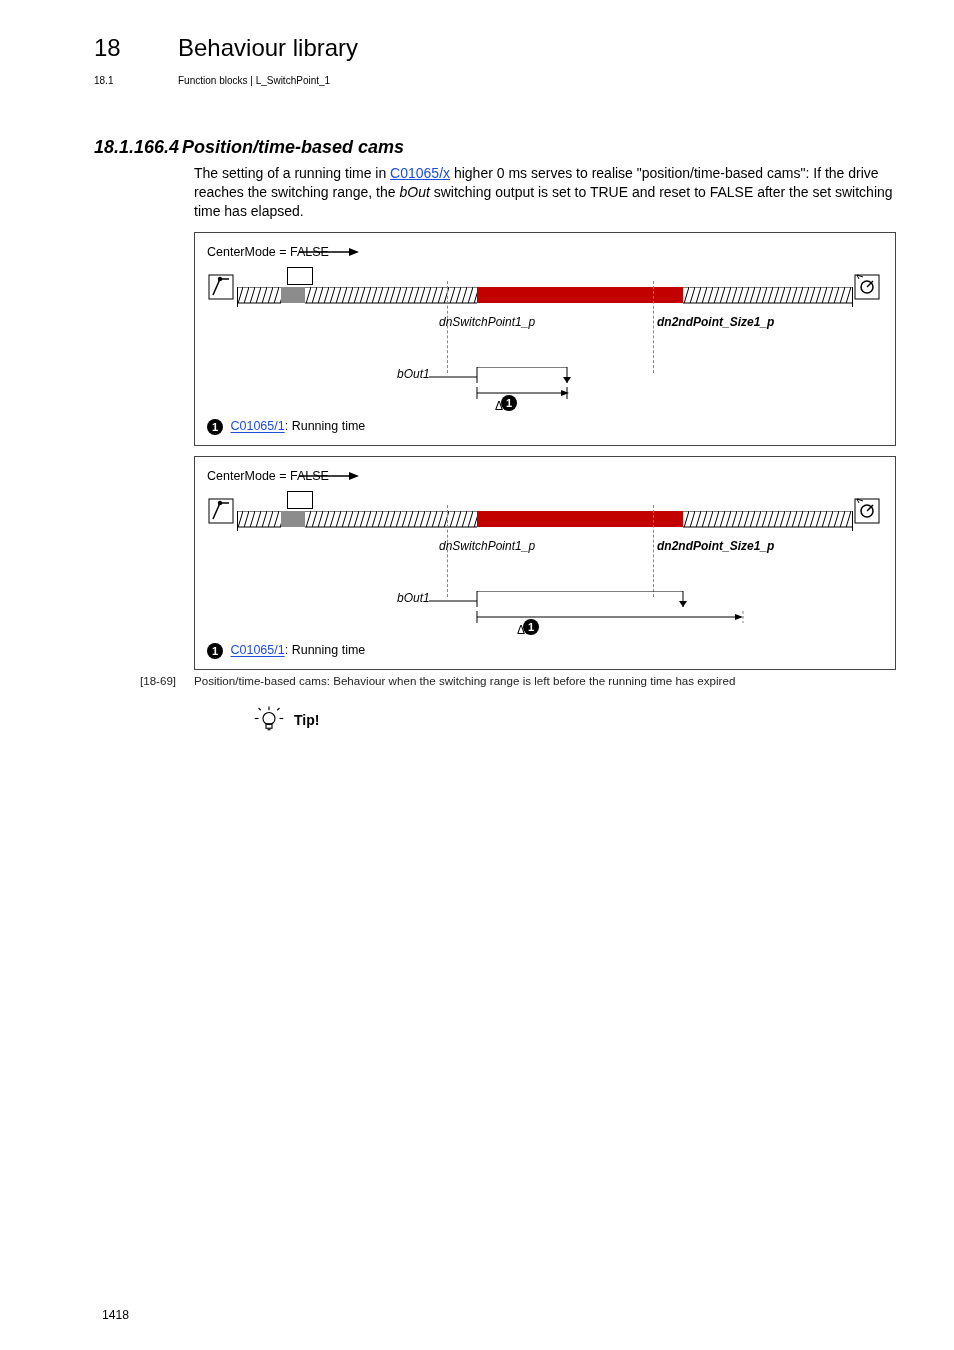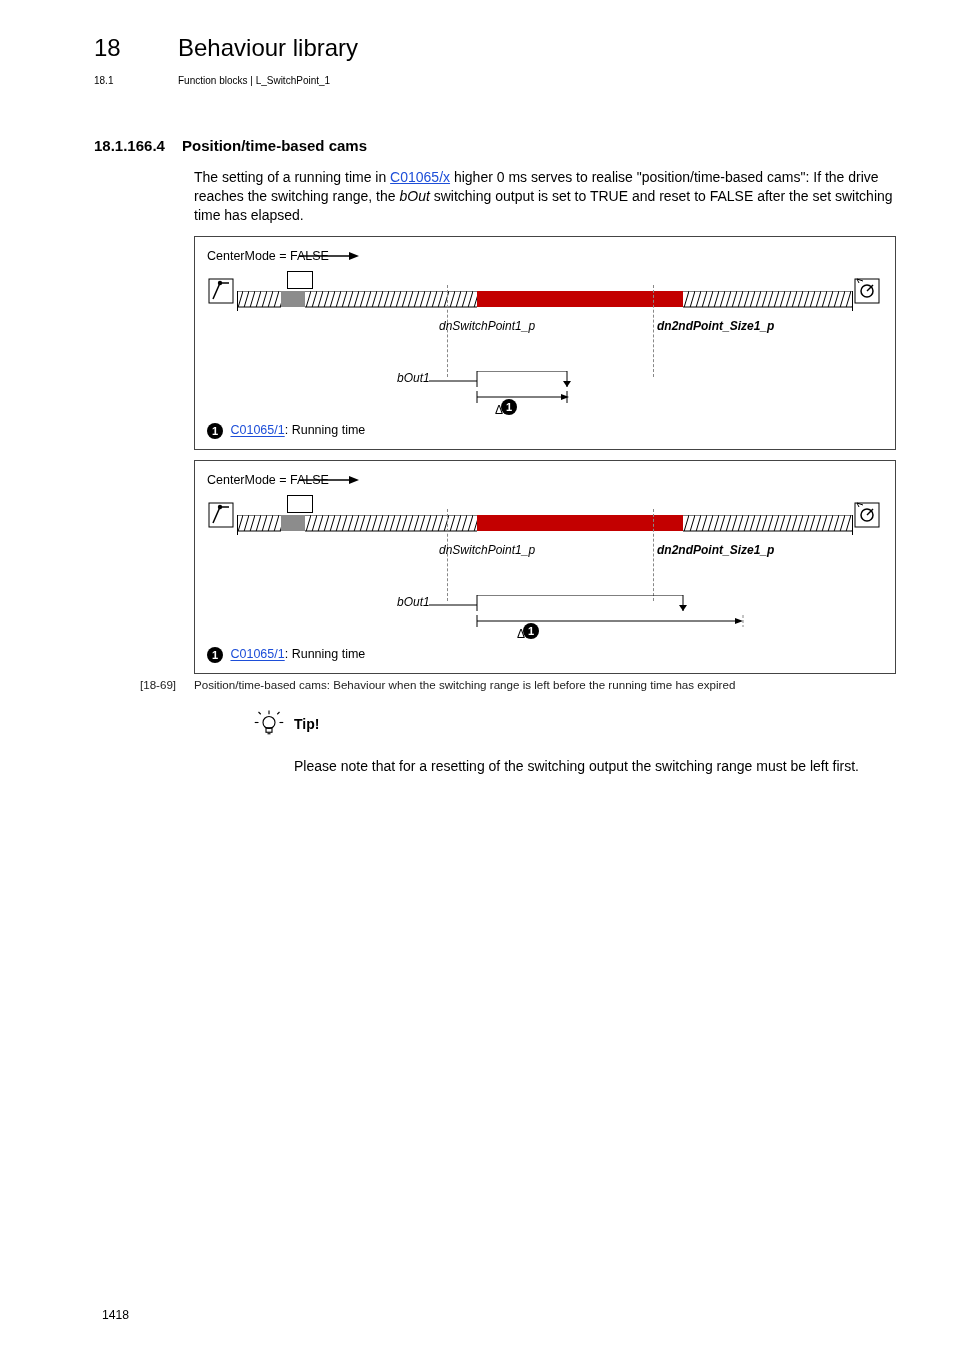--- a/index.html
+++ b/index.html
@@ -32,23 +32,24 @@
     height: 1px;
     letter-spacing: 1px;
     color: #000;
     white-space: nowrap;
     overflow: hidden;
     font-family: monospace;
     font-size: 16px;
     line-height: 1px;
   }
   .section-heading {
-    font-size: 15px;
+    font-size: 18px;
     font-weight: 700;
-    margin-bottom: 14px;
+    margin-bottom: 6px;
+    font-style: italic;
   }
   .sh-num { display: inline-block; min-width: 88px; }
   .body-indent { margin-left: 100px; }
   .para { font-size: 14px; line-height: 1.35; margin-bottom: 12px; }
   a.link { color: #1d4ed8; text-decoration: underline; }
   em.var { font-style: italic; }
   .diagram-box {
     border: 1px solid #444;
     padding: 12px 12px 10px 12px;
     margin-top: 10px;
@@ -138,21 +139,21 @@
     vertical-align: middle; margin-right: 4px;
   }
   .fig-caption {
     font-size: 11.6px; color: #222; margin-bottom: 18px; margin-left: -54px;
   }
   .fc-tag { display: inline-block; min-width: 54px; }
   .tip-block { margin-top: 10px; }
   .tip-head {
     display: flex; align-items: center; gap: 10px;
     margin-left: 60px;
-    margin-bottom: 18px;
+    margin-bottom: 8px;
   }
   .bulb { width: 30px; height: 30px; }
   .tip-label { font-size: 14px; font-weight: 700; }
   .tip-text { font-size: 14px; line-height: 1.35; margin-left: 100px; }
   .footer {
     position: absolute; bottom: 28px; left: 102px; right: 58px;
     display: flex; justify-content: space-between;
     font-size: 12.2px; color: #000; text-align: right;
   }
 </style>
@@ -386,21 +387,20 @@
           <rect x="16" y="25" width="8" height="6" fill="none" stroke="#000" stroke-width="1.5"></rect>
           <line x1="18" y1="33" x2="22" y2="33" stroke="#000" stroke-width="1.5"></line>
           <line x1="20" y1="2" x2="20" y2="7" stroke="#000" stroke-width="1.5"></line>
           <line x1="6" y1="18" x2="1" y2="18" stroke="#000" stroke-width="1.5"></line>
           <line x1="34" y1="18" x2="39" y2="18" stroke="#000" stroke-width="1.5"></line>
           <line x1="9" y1="7" x2="6" y2="4" stroke="#000" stroke-width="1.5"></line>
           <line x1="31" y1="7" x2="34" y2="4" stroke="#000" stroke-width="1.5"></line>
         </svg>
         <span class="tip-label">Tip!</span>
       </div>
-      <div class="tip-text">Please note that for a resetting of the switching output the switching range must be left first.</div>
     </div>
 
   </div>
 </div>
 
 <div class="footer">
   <span>1418</span>
 </div>
 
 </body></html>

